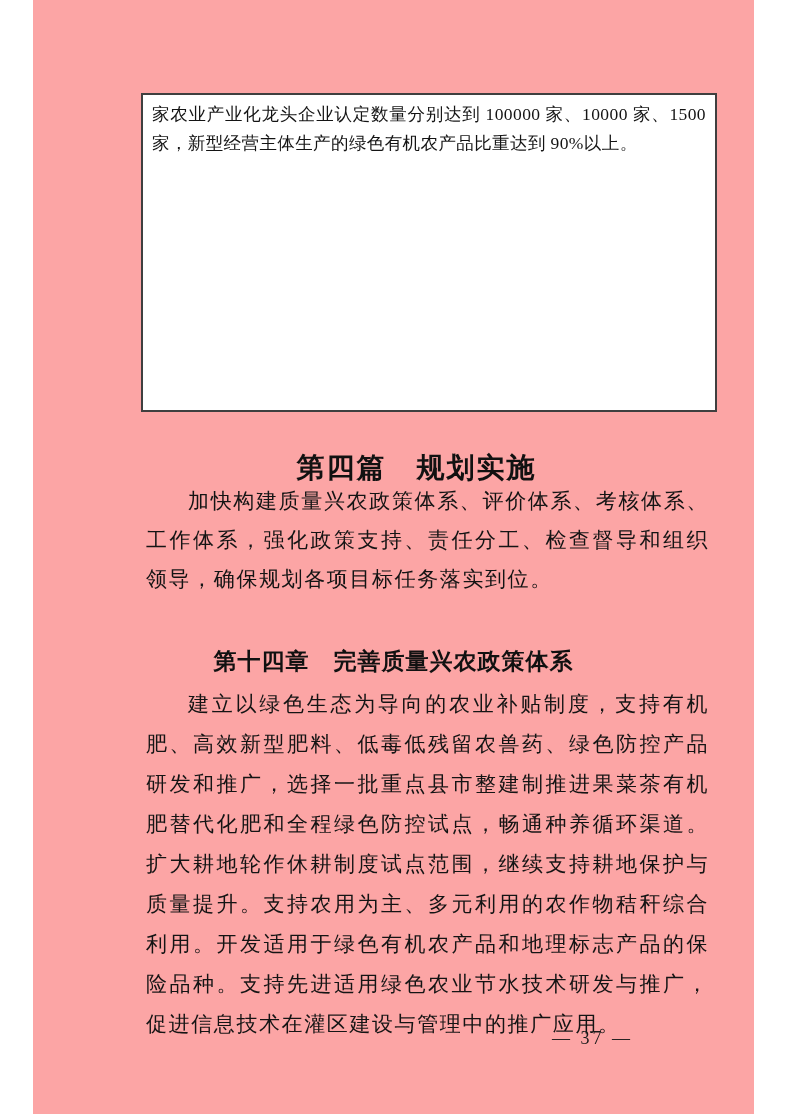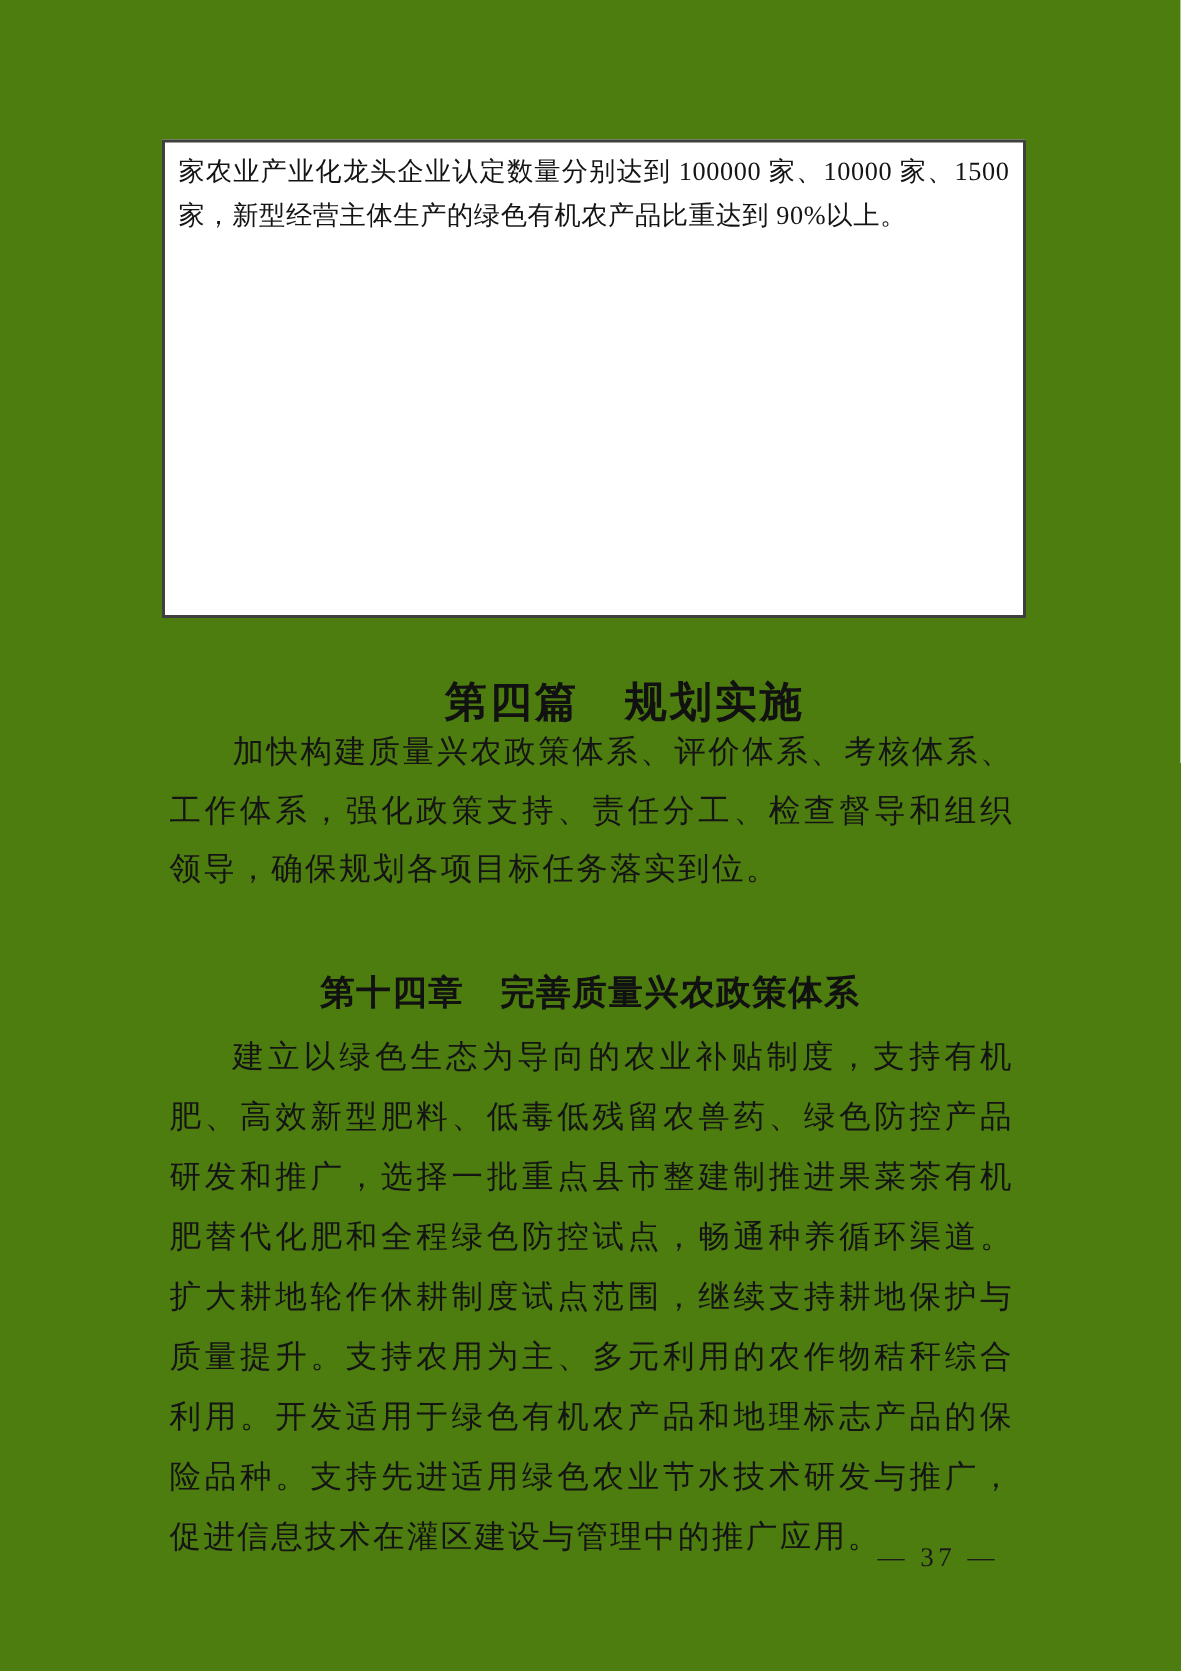--- a/index.html
+++ b/index.html
@@ -1,20 +1,20 @@
 <!DOCTYPE html>
 <html lang="zh"><head>
 <meta charset="utf-8">
 <style>
   html, body { margin: 0; padding: 0; background: #ffffff; }
   .page {
     position: relative;
-    width: 787px;
+    width: 721px;
     height: 1114px;
-    background: #4d7c0f;
+    background: #fca5a5;
     color: #141414;
     font-family: "Liberation Serif", "DejaVu Serif", serif;
     overflow: hidden;
     margin: 0 auto;
   }
   .quote-box {
     position: absolute;
     left: 108px;
     top: 93px;
     width: 576px;

